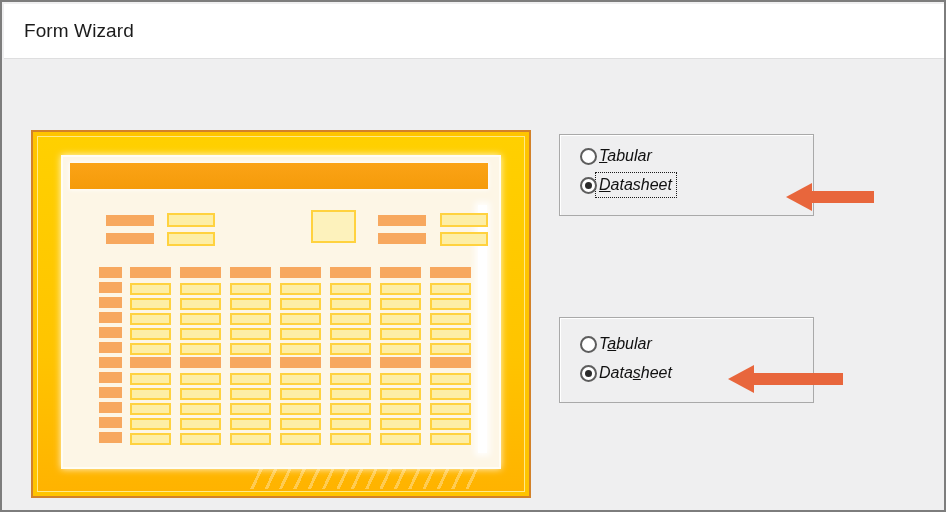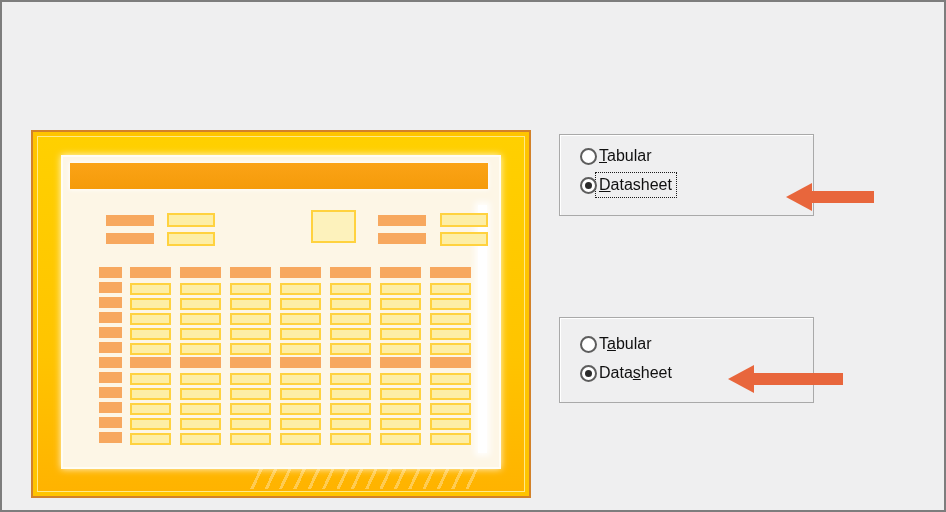--- a/index.html
+++ b/index.html
@@ -129,20 +129,21 @@
   }
   #groupbox-1 { left: 557px; top: 132px; width: 255px; height: 82px; }
   #groupbox-2 { left: 557px; top: 315px; width: 255px; height: 86px; }
 
   .radio-row {
     position: absolute;
     display: flex;
     align-items: center;
     height: 24px;
     white-space: nowrap;
+    font-style: italic;
   }
   .radio-dot {
     position: relative;
     width: 17px;
     height: 17px;
     box-sizing: border-box;
     border: 2px solid #5d5d5d;
     border-radius: 50%;
     background: #ffffff;
     flex: 0 0 auto;
@@ -197,20 +198,23 @@
   #arrow-1 { left: 784px; top: 189px; width: 88px; }
   #arrow-1 .shaft { width: 62px; }
   #arrow-2 { left: 726px; top: 371px; width: 115px; }
   #arrow-2 .shaft { width: 89px; }
 </style>
 </head>
 <body>
 
 <div id="screen">
 
+  <div id="titlebar">
+    <div id="title-text">Form Wizard</div>
+  </div>
 
 
   <div id="preview">
     <div id="preview-band">
       <div id="hatch"></div>
       <div id="preview-inner">
         <div id="preview-header"></div>
         <div id="preview-scroll"></div>
         <div id="preview-widgets">
             <div class="pw solid" style="left: 43px; top: 58px; width: 48px; height: 11px;"></div>

